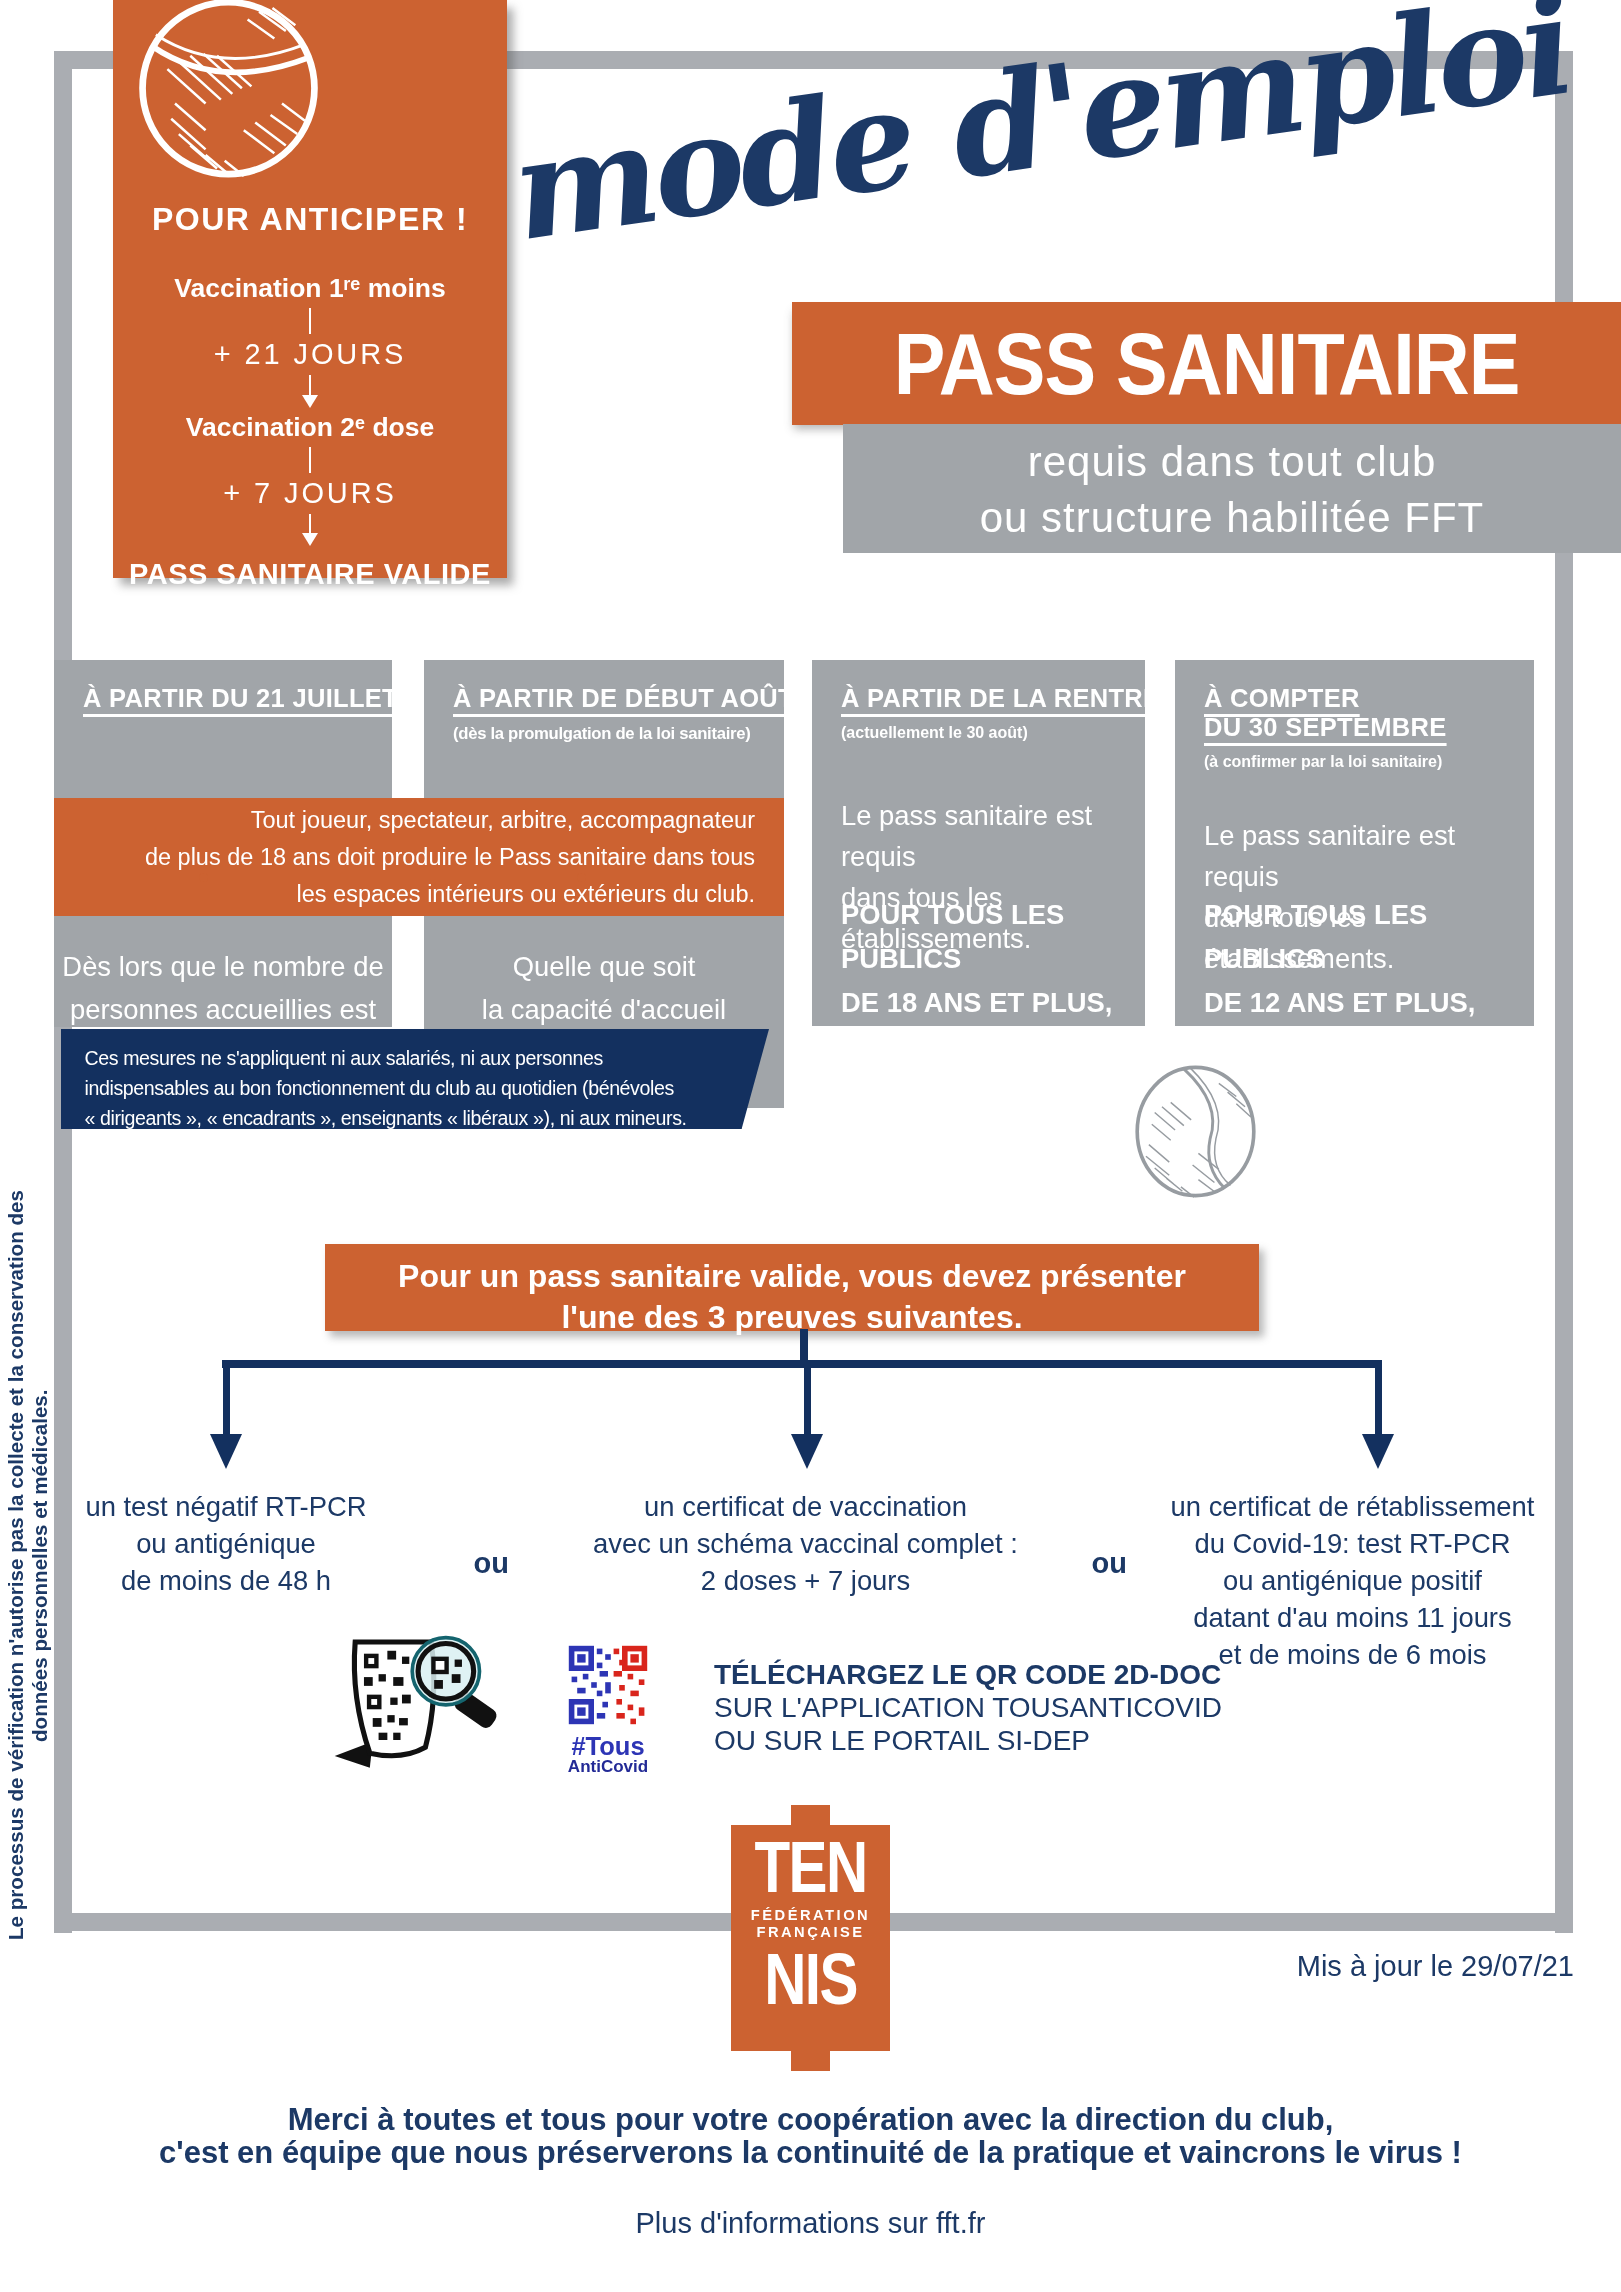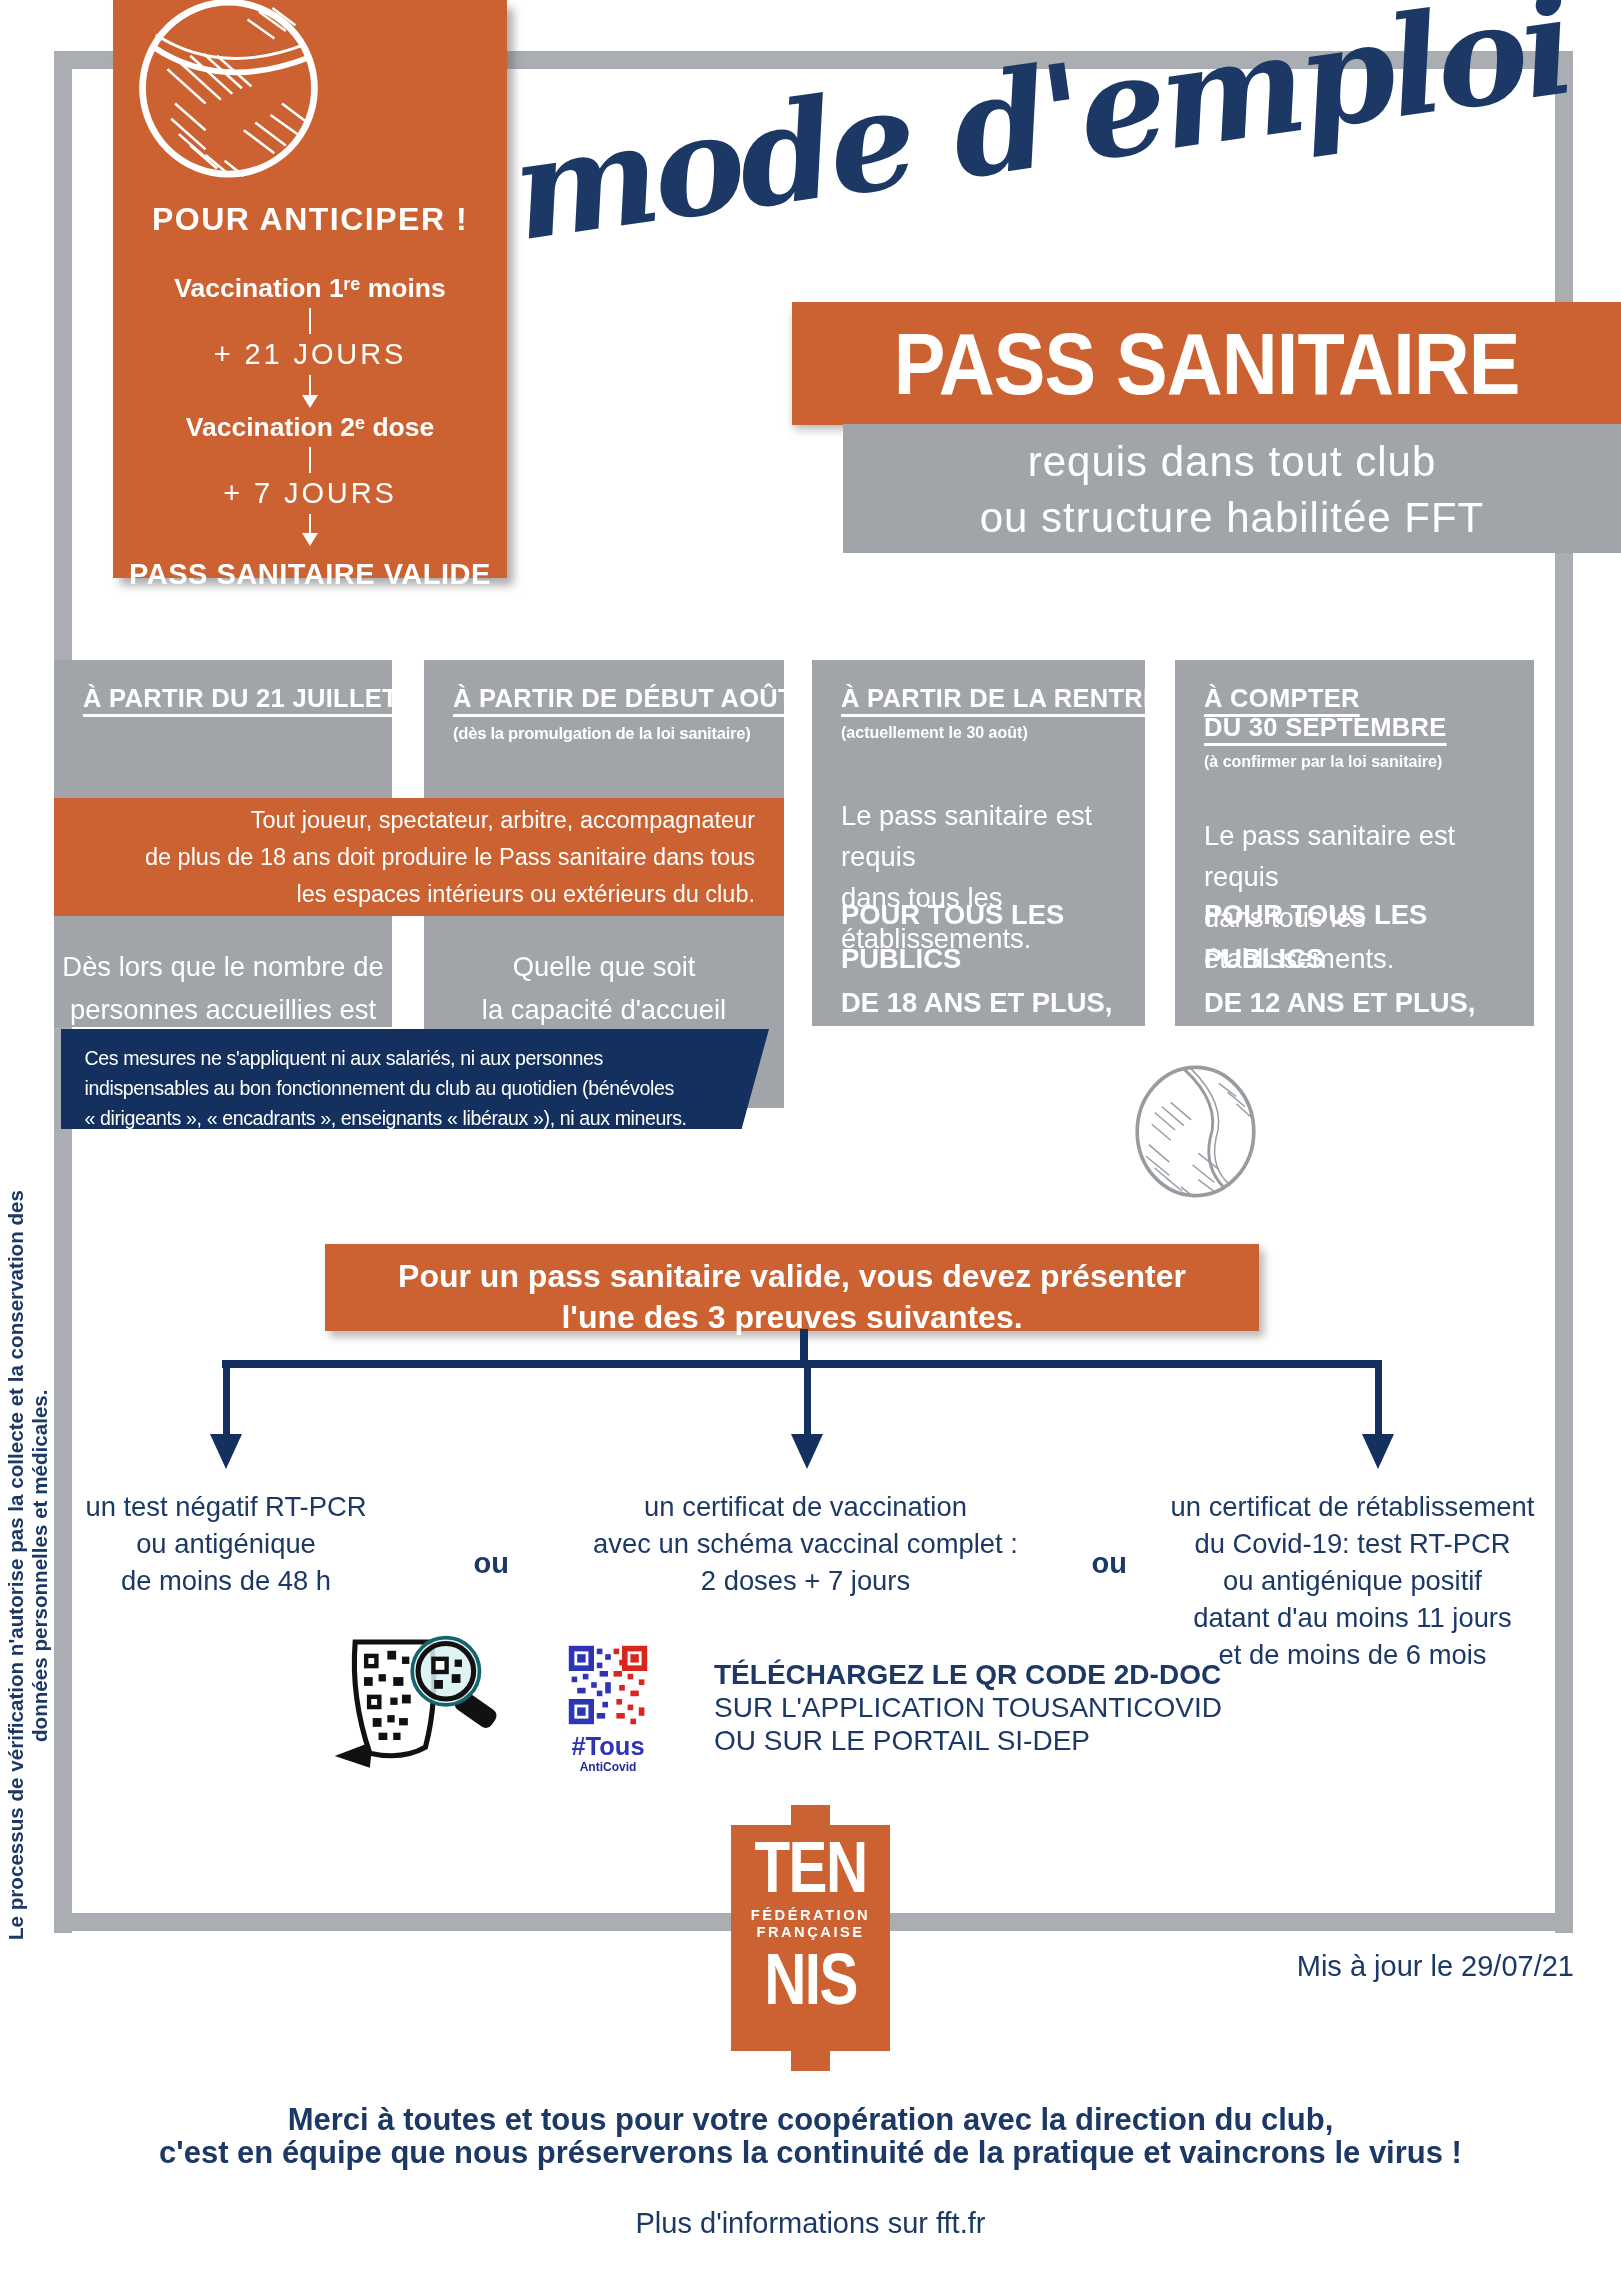--- a/index.html
+++ b/index.html
@@ -48,21 +48,21 @@
   .big-arrow{position:absolute;top:1360px;width:33px;}
   .big-arrow .shaft{width:7.8px;height:74px;background:var(--navy,#13305f);margin:0 auto;}
   .big-arrow .head{width:0;height:0;border-left:16.7px solid transparent;border-right:16.7px solid transparent;border-top:35px solid var(--navy,#13305f);}
   .proof{position:absolute;top:1488px;text-align:center;font-size:27.4px;line-height:37px;color:var(--navy_text,#1c3966);}
   .ou{position:absolute;top:1515px;width:88px;text-align:right;font-size:29px;font-weight:bold;color:var(--navy_text,#1c3966);margin-top:32px;}
   
   #download{left:714px;top:1658px;font-size:28px;line-height:33px;color:var(--navy_text,#1c3966);}
   #download .b{font-weight:bold;}
   #tousanticovid{left:559px;top:1643px;width:98px;text-align:center;}
   #tousanticovid .tag{font-size:25.5px;font-weight:bold;color:var(--tous_blue,#2d35b5);line-height:25.5px;margin-top:2.9px;}
-  #tousanticovid .nm{font-size:12px;font-weight:bold;color:var(--anticovid_blue,#232a96);line-height:16.7px;}
+  #tousanticovid .nm{font-size:17px;font-weight:bold;color:var(--anticovid_blue,#232a96);line-height:16.7px;}
   
   #fft-logo{left:731px;top:1805px;width:159px;height:266px;}
   #fft-logo .notch{position:absolute;left:60px;width:39px;height:19.6px;background:var(--orange,#cc6231);}
   #fft-logo .main{position:absolute;top:19.6px;left:0;width:100%;height:226px;background:var(--orange,#cc6231);color:#fff;text-align:center;}
   .logo-big{font-size:73px;font-weight:bold;transform:scaleX(.8);line-height:65px;letter-spacing:-2px;}
   .logo-small{font-size:14.7px;font-weight:bold;letter-spacing:2.5px;line-height:16.7px;}
   #updated{left:1127px;top:1950px;width:447px;text-align:right;font-size:29px;color:var(--navy_text,#1c3966);}
   
   #thanks{left:0;top:2103px;width:1621px;text-align:center;font-size:31px;font-weight:bold;line-height:33px;color:var(--navy_text,#1c3966);}
   #info{left:0;top:2207px;width:1621px;text-align:center;font-size:29px;color:var(--navy_text,#1c3966);}

